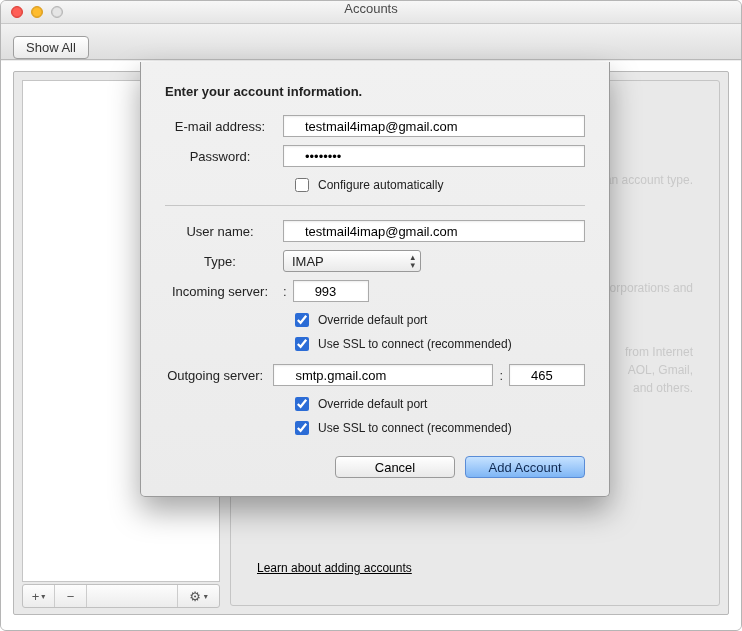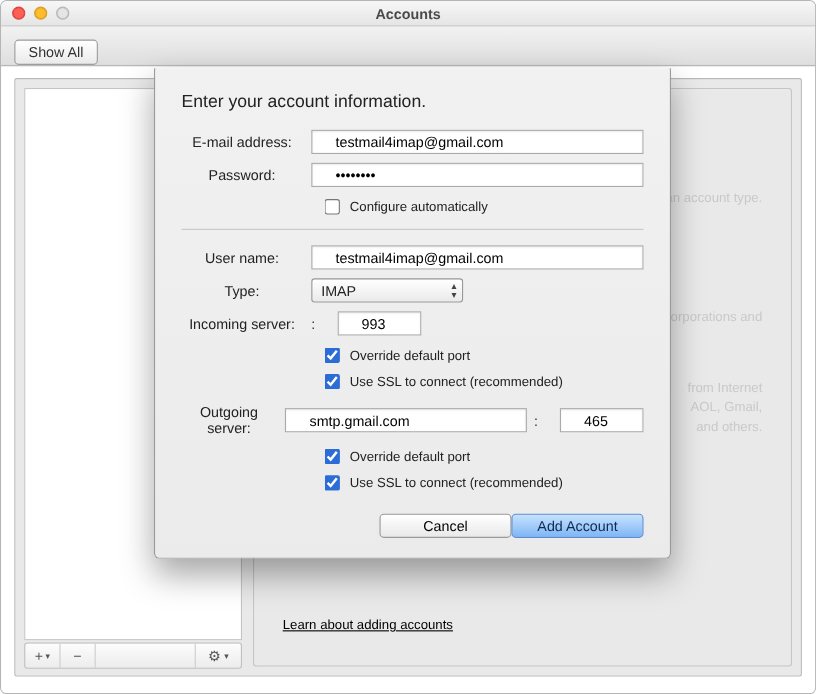--- a/index.html
+++ b/index.html
@@ -9,22 +9,22 @@
   width: 742px; height: 631px; position: relative;
   background: #ededed;
   border: 1px solid #b5b5b5; border-radius: 6px; overflow: hidden;
 }
 
 .titlebar {
   height: 23px;
   background: linear-gradient(#f7f7f7, #e5e5e5);
   border-bottom: 1px solid #c8c8c8;
   position: relative;
-  display:flex; align-items:center; justify-content:center;
-  font-size: 13px; color: #4a4a4a; font-weight: bold;
+  display:flex; justify-content:center;
+  font-size: 13px; color: #4a4a4a;
 }
 .traffic { position:absolute; left:10px; top:5px; display:flex; gap:8px; }
 .tl { width:12px; height:12px; border-radius:50%; box-shadow: inset 0 0 1px rgba(0,0,0,.4); }
 .tl.close{background:#ff5f57;border:1px solid #e14038;}
 .tl.min{background:#febc2e;border:1px solid #dd9f21;}
 .tl.max{background:#e5e5e5;border:1px solid #b5b5b5;}
 
 .toolbar {
   height: 36px;
   background: linear-gradient(#f2f2f2,#dedede);
@@ -76,43 +76,43 @@
 
 
 .sheet {
   position:absolute; left:139px; top:61px; width:470px;
   background: linear-gradient(#f1f1f1,#ebebeb);
   border:1px solid #9a9a9a; border-top:none;
   border-radius:0 0 5px 5px;
   box-shadow: 0 14px 30px rgba(0,0,0,.35);
   padding: 22px 24px 18px 24px;
 }
-.sheet-title { font-weight:normal; margin-bottom:16px; font-size:16px; }
+.sheet-title { font-weight:bold; margin-bottom:16px; font-size:13px; }
 .row { display:flex; align-items:center; margin-bottom:8px; }
 .row-label { width:118px; text-align:center; padding-right:8px; font-size:13px; }
 .row-field { flex:1; display:flex; align-items:center; gap:6px; }
 input[type=text], input[type=password] {
   flex:1; font-size:13px; padding:3px 21px; height:22px;
   border:1px solid #aaa; background:#fff;
   border-radius:0; box-shadow: inset 0 1px 2px rgba(0,0,0,.08);
 }
-input[type=text].port { width:76px; flex:none;margin-left:14px; }
+input[type=text].port { width:76px; flex:none; }
 .colon { color:#333; }
 .select {
   position:relative; width:138px; height:22px;
   border:1px solid #999; border-radius:3px;
   background:linear-gradient(#ffffff,#eaeaea);
   display:flex; align-items:center; padding:0 22px 0 8px; font-size:13px;
 }
 .select .arrows { position:absolute; right:5px; top:2px; font-size:9px; line-height:8px; color:#444; }
 .chkline { display:flex; align-items:center; gap:6px; margin-left:126px; margin-bottom:4px; font-size:12px; }
 input[type=checkbox]{ width:14px; height:14px; accent-color:#2b6cd6; }
 hr.sep { border:none; border-top:1px solid #c6c6c6; margin:10px 0 14px 0; }
 
-.sheet-buttons { display:flex; justify-content:flex-end; gap:0; margin-top:18px; }
+.sheet-buttons { display:flex; justify-content:flex-end; gap:10px; margin-top:18px; }
 .push-btn {
   width:120px; height:22px; font-size:13px;
   border:1px solid #9a9a9a; border-radius:4px;
   background:linear-gradient(#ffffff,#e9e9e9);
 }
 .push-btn.primary {
   background:linear-gradient(#c6e2ff,#7fb6f5);
   border-color:#5a8cd6;
   color:#102a52;
 }

